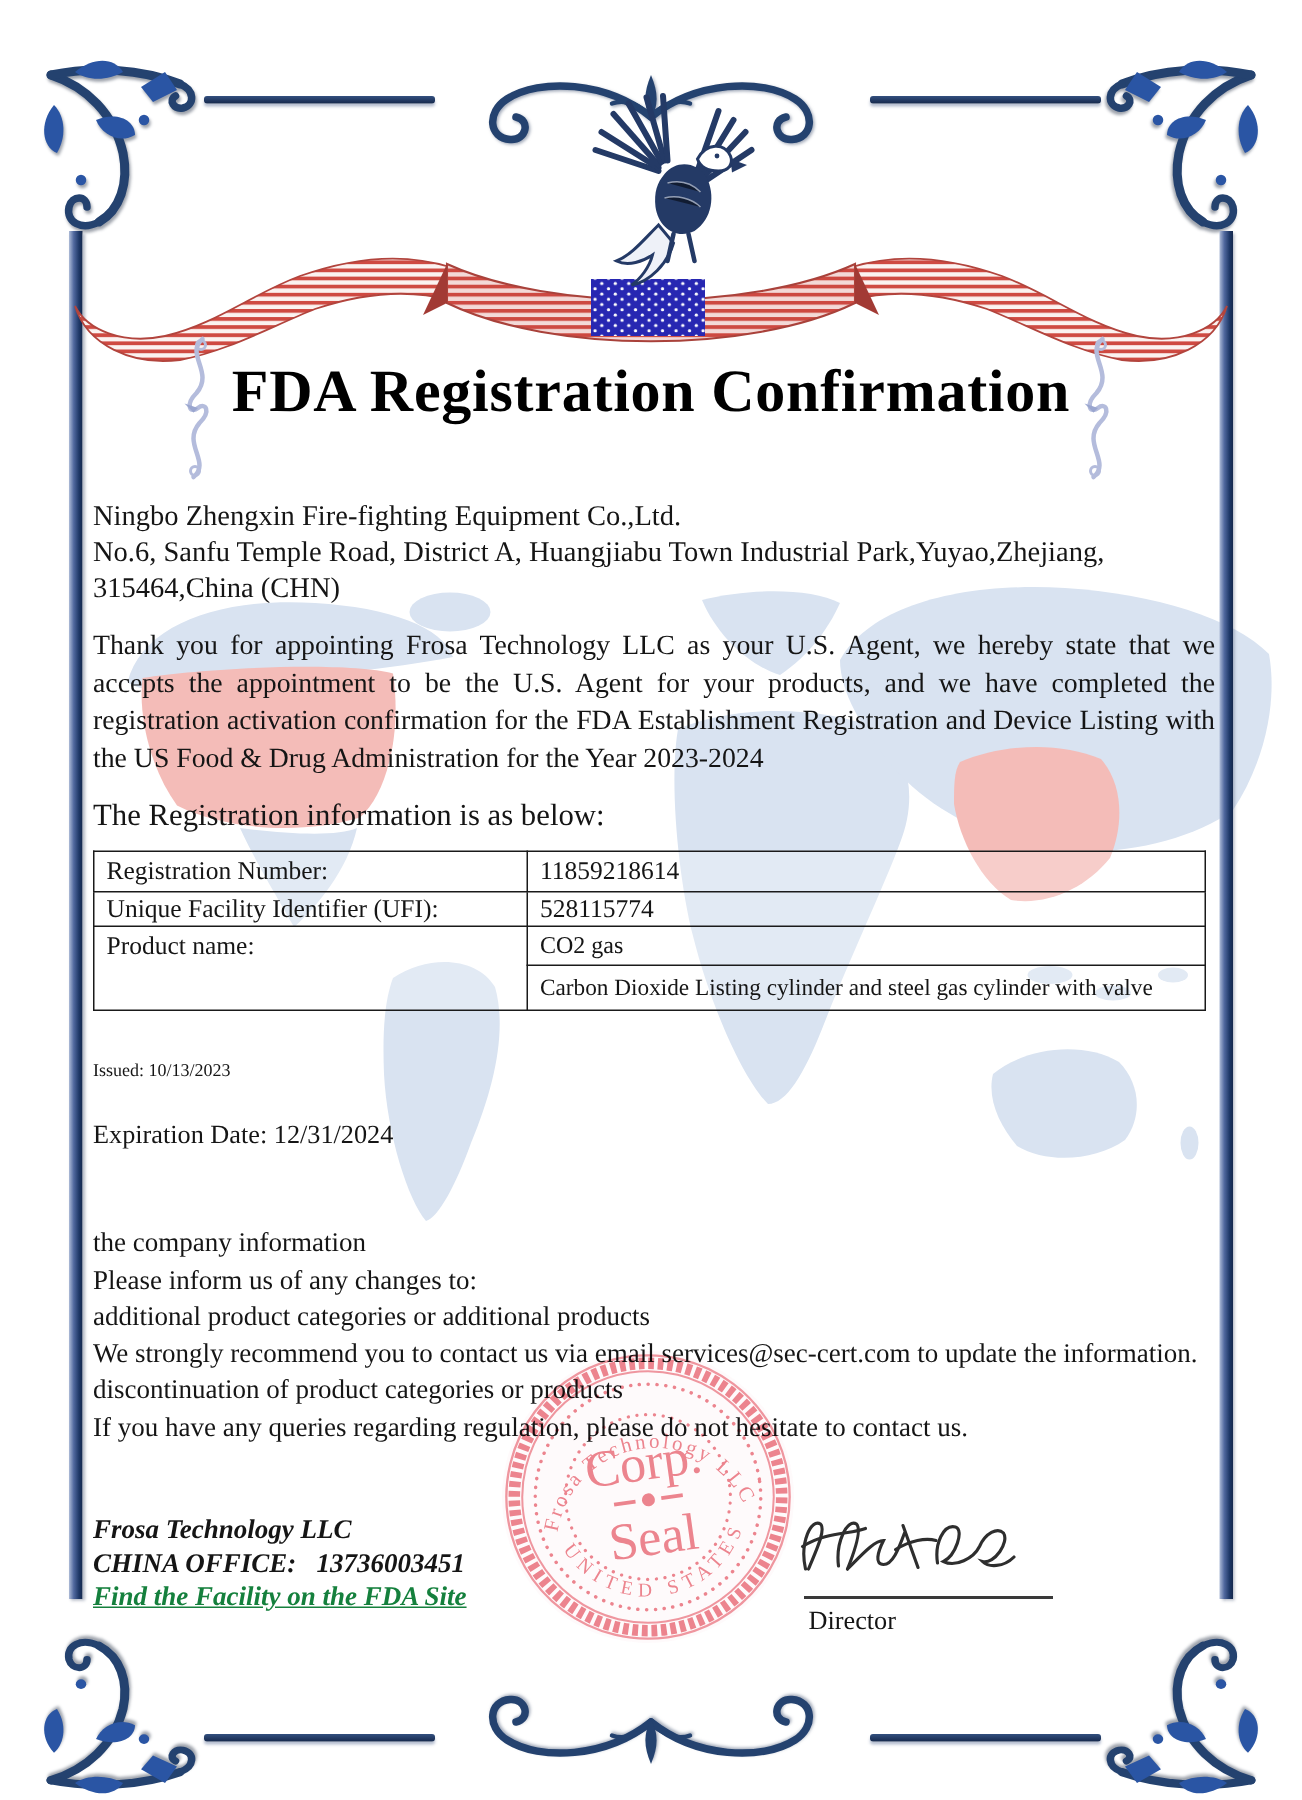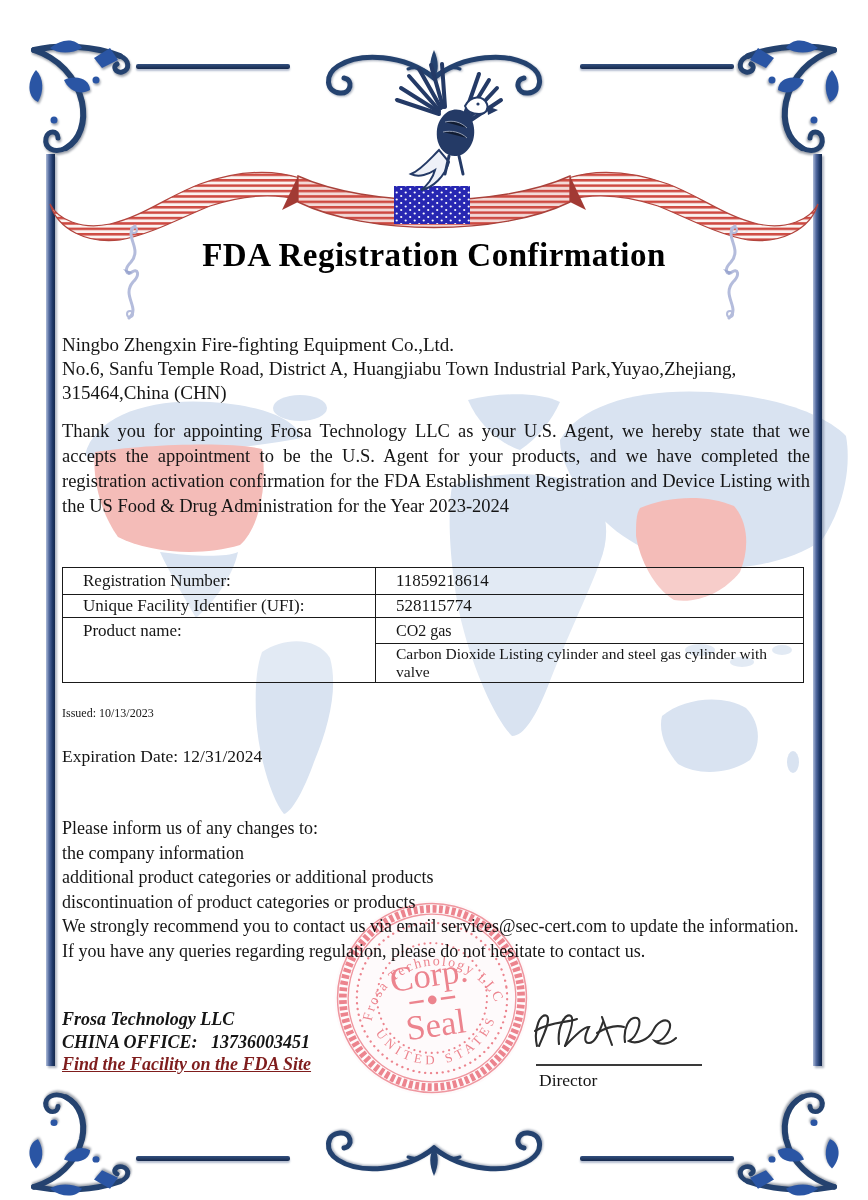--- a/index.html
+++ b/index.html
@@ -14,38 +14,38 @@
   .hline{position:absolute;height:5px;width:154px;background:linear-gradient(#33507f,#16294d);
          border-radius:2px;box-shadow:0 2px 2px rgba(90,110,150,.45);}
   .divider{position:absolute;left:294px;width:280px;height:58px;filter:drop-shadow(1px 1.5px 1px rgba(70,85,115,.5));}
   .divider.bot{transform:scaleY(-1);}
   .vbar{position:absolute;top:154px;width:9px;height:912px;
         background:linear-gradient(to right,#aebcd8,#51699f 35%,#1d3766 75%,#16294d);
         box-shadow:1.5px 1.5px 2px rgba(60,75,105,.4);}
   .sswirl{position:absolute;width:32px;height:100px;}
   
   .title{position:absolute;left:0;top:237px;width:100%;text-align:center;
-         font-size:33px;font-weight:bold;letter-spacing:.5px;color:#000;}
+         font-size:40px;font-weight:bold;letter-spacing:.5px;color:#000;}
   .subtitle{position:absolute;left:0;top:277px;width:100%;text-align:center;font-size:21px;color:#111;}
   .company{position:absolute;left:62px;top:333px;width:748px;font-size:19px;line-height:24px;}
   .para{position:absolute;left:62px;top:419px;width:748px;font-size:18.5px;line-height:25px;
         text-align:justify;margin:0;}
   .reg-intro{position:absolute;left:62px;top:533px;font-size:20.5px;}
   table.regtable{position:absolute;left:62px;top:567px;width:742px;border-collapse:collapse;
         font-size:17px;table-layout:fixed;background:rgba(255,255,255,.25);}
-  table.regtable td{border:1.5px solid #1a1a1a;padding:1px 20px;vertical-align:middle;}
+  table.regtable td{border:1.5px solid #1a1a1a;padding:1px 8px;vertical-align:middle;}
   td.c1{width:272px;}
   td.v2{font-size:15.5px;}
   td.v1p{font-size:16px;}
   .issued{position:absolute;left:62px;top:706px;font-size:12px;}
   .expiration{position:absolute;left:62px;top:746px;font-size:17.5px;}
   .notes{position:absolute;left:62px;top:816px;width:760px;font-size:18px;line-height:24.6px;}
   .footer{position:absolute;left:62px;top:1008px;font-size:18px;line-height:22.5px;
           font-style:italic;font-weight:600;}
-  .footer .fda-link{color:#7f1d1d;text-decoration:underline;white-space:pre;font-style:italic;}
+  .footer .fda-link{color:#15803d;text-decoration:underline;white-space:pre;font-style:italic;}
   .footer .office{white-space:pre;}
   .sig-line{position:absolute;left:536px;top:1064px;width:166px;height:2px;background:#3a3a3a;}
   .director{position:absolute;left:539px;top:1070px;font-size:17.5px;}
   .signature{position:absolute;left:530px;top:1004px;width:162px;height:56px;}
   
   .seal{position:absolute;left:326px;top:892px;width:212px;height:212px;
         transform:rotate(-8deg);opacity:.85;mix-blend-mode:multiply;}
   .seal text{font-family:"Liberation Serif","DejaVu Serif",serif;}
 </style>
 </head>
@@ -232,20 +232,21 @@
   <div class="title">FDA Registration Confirmation</div>
 
   <div class="company">
     <div>Ningbo Zhengxin Fire-fighting Equipment Co.,Ltd.</div>
     <div>No.6, Sanfu Temple Road, District A, Huangjiabu Town Industrial Park,Yuyao,Zhejiang,</div>
     <div>315464,China (CHN)</div>
   </div>
 
   <p class="para">Thank you for appointing Frosa Technology LLC as your U.S. Agent, we hereby state that we accepts the appointment to be the U.S. Agent for your products, and we have completed the registration activation confirmation for the FDA Establishment Registration and Device Listing with the US Food &amp; Drug Administration for the Year 2023-2024</p>
 
+  <div class="reg-intro">The Registration information is as below:</div>
 
   <table class="regtable">
     <tbody>
         <tr style="height:27px;">
       <td class="c1">Registration Number:</td>
       <td>11859218614</td>
     </tr>
     <tr style="height:19px;">
       <td class="c1">Unique Facility Identifier (UFI):</td>
       <td>528115774</td>
@@ -257,25 +258,25 @@
     <tr style="height:30px;">
       <td class="v2">Carbon Dioxide Listing cylinder and steel gas cylinder with valve</td>
     </tr>
   </tbody>
     </table>
 
   <div class="issued">Issued: 10/13/2023</div>
   <div class="expiration">Expiration Date: 12/31/2024</div>
 
   <div class="notes">
+    <div>the company information</div>
     <div>Please inform us of any changes to:</div>
-    <div>the company information</div>
     <div>additional product categories or additional products</div>
+    <div>We strongly recommend you to contact us via email services@sec-cert.com to update the information.</div>
     <div>discontinuation of product categories or products</div>
-    <div>We strongly recommend you to contact us via email services@sec-cert.com to update the information.</div>
     <div>If you have any queries regarding regulation, please do not hesitate to contact us.</div>
   </div>
 
   <div class="footer">
     <div>Frosa Technology LLC</div>
     <div class="office">CHINA OFFICE:   13736003451</div>
     <a class="fda-link" href="#">Find the Facility on the FDA Site</a>
   </div>
 
   <svg class="signature" viewBox="0 0 160 56">

